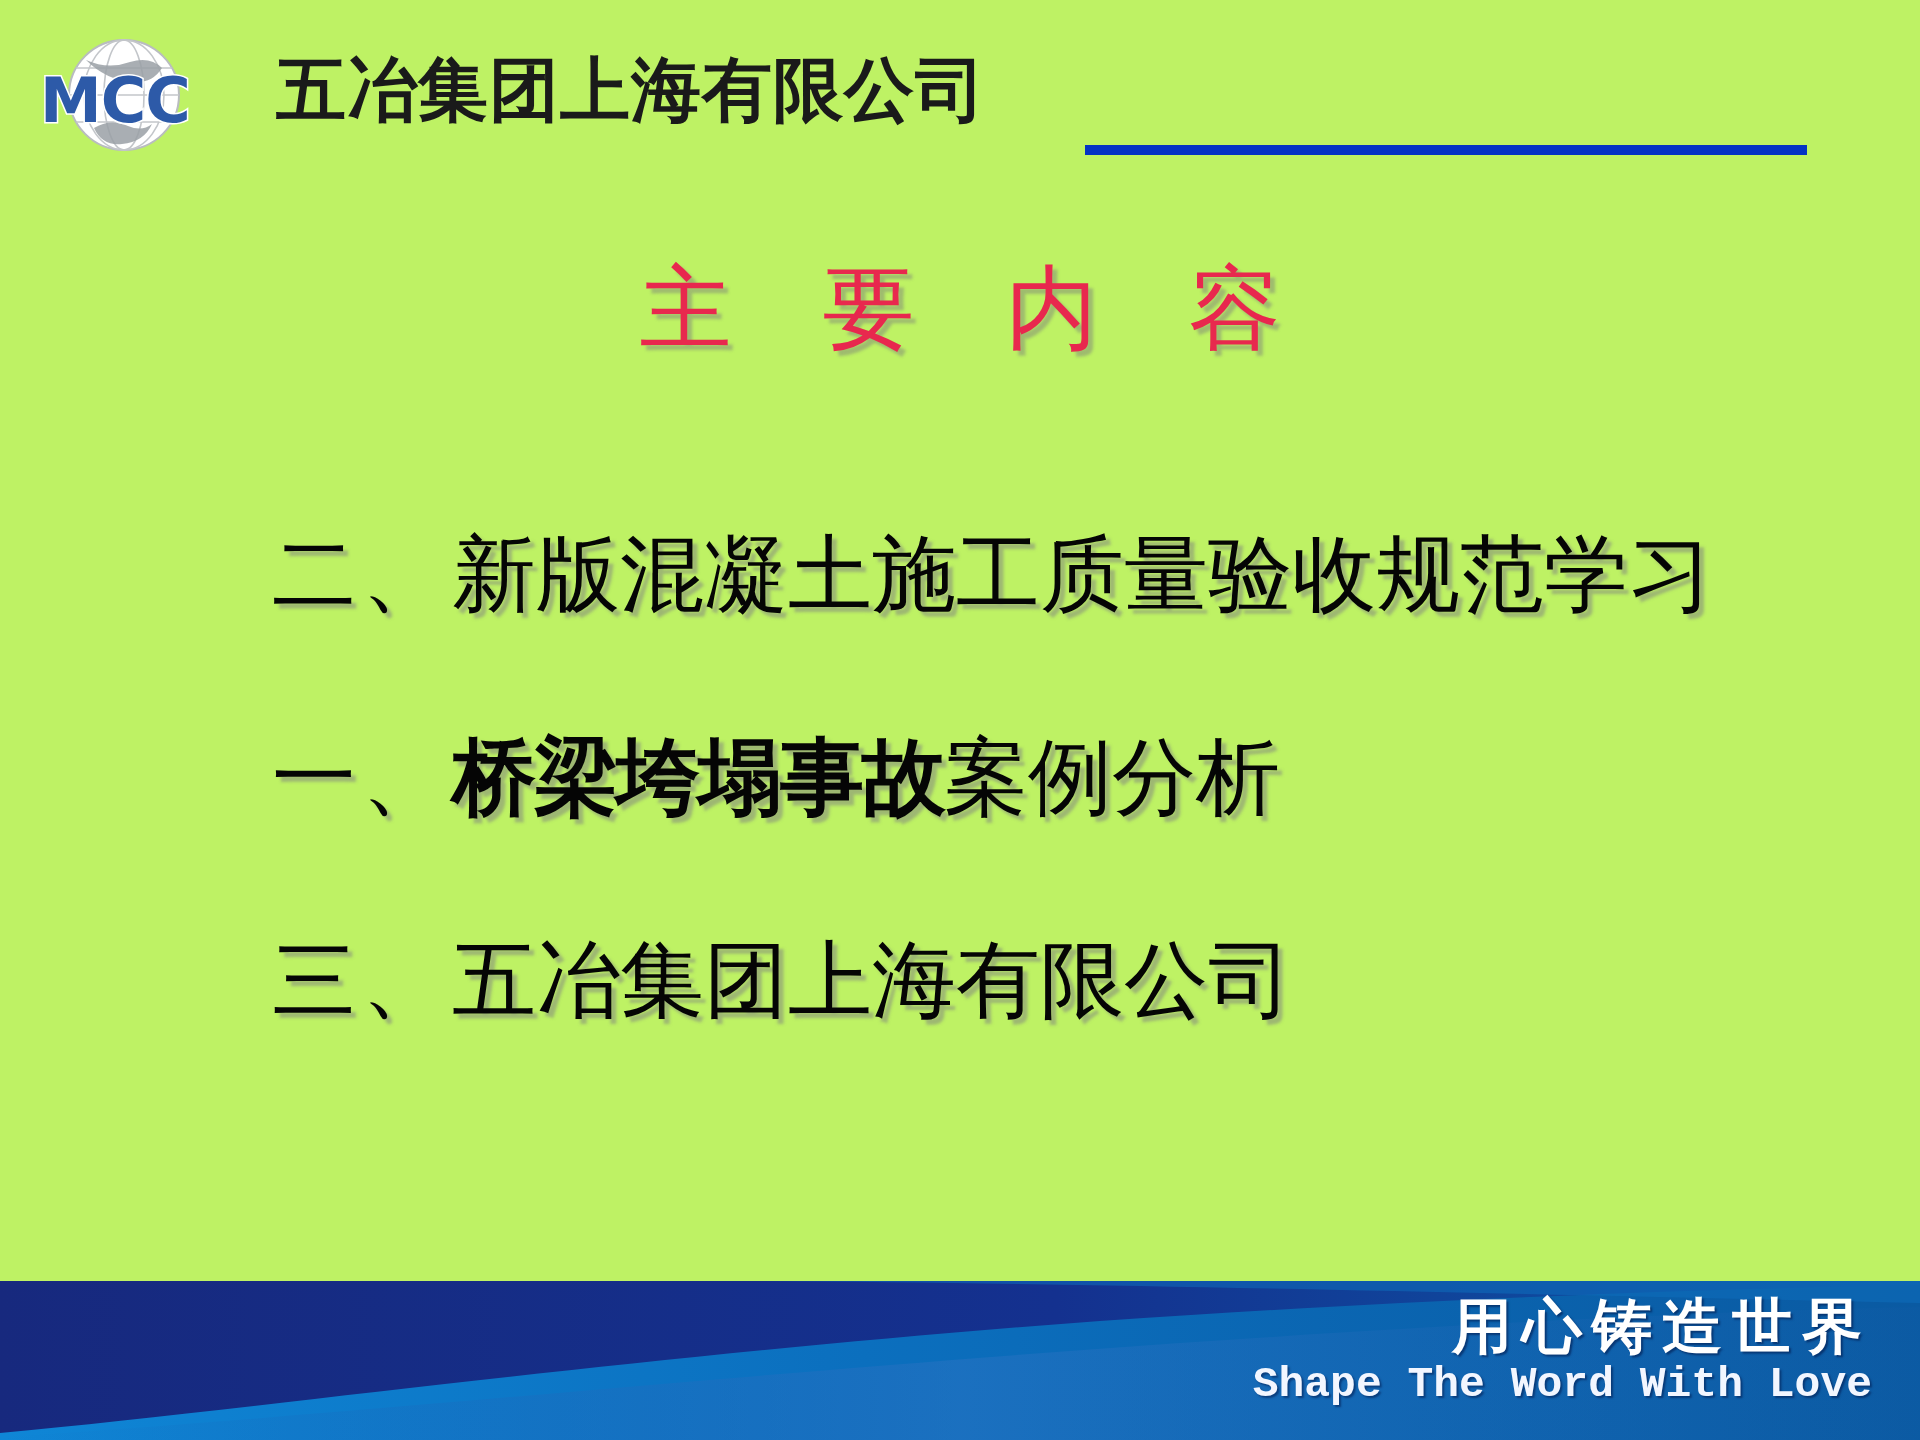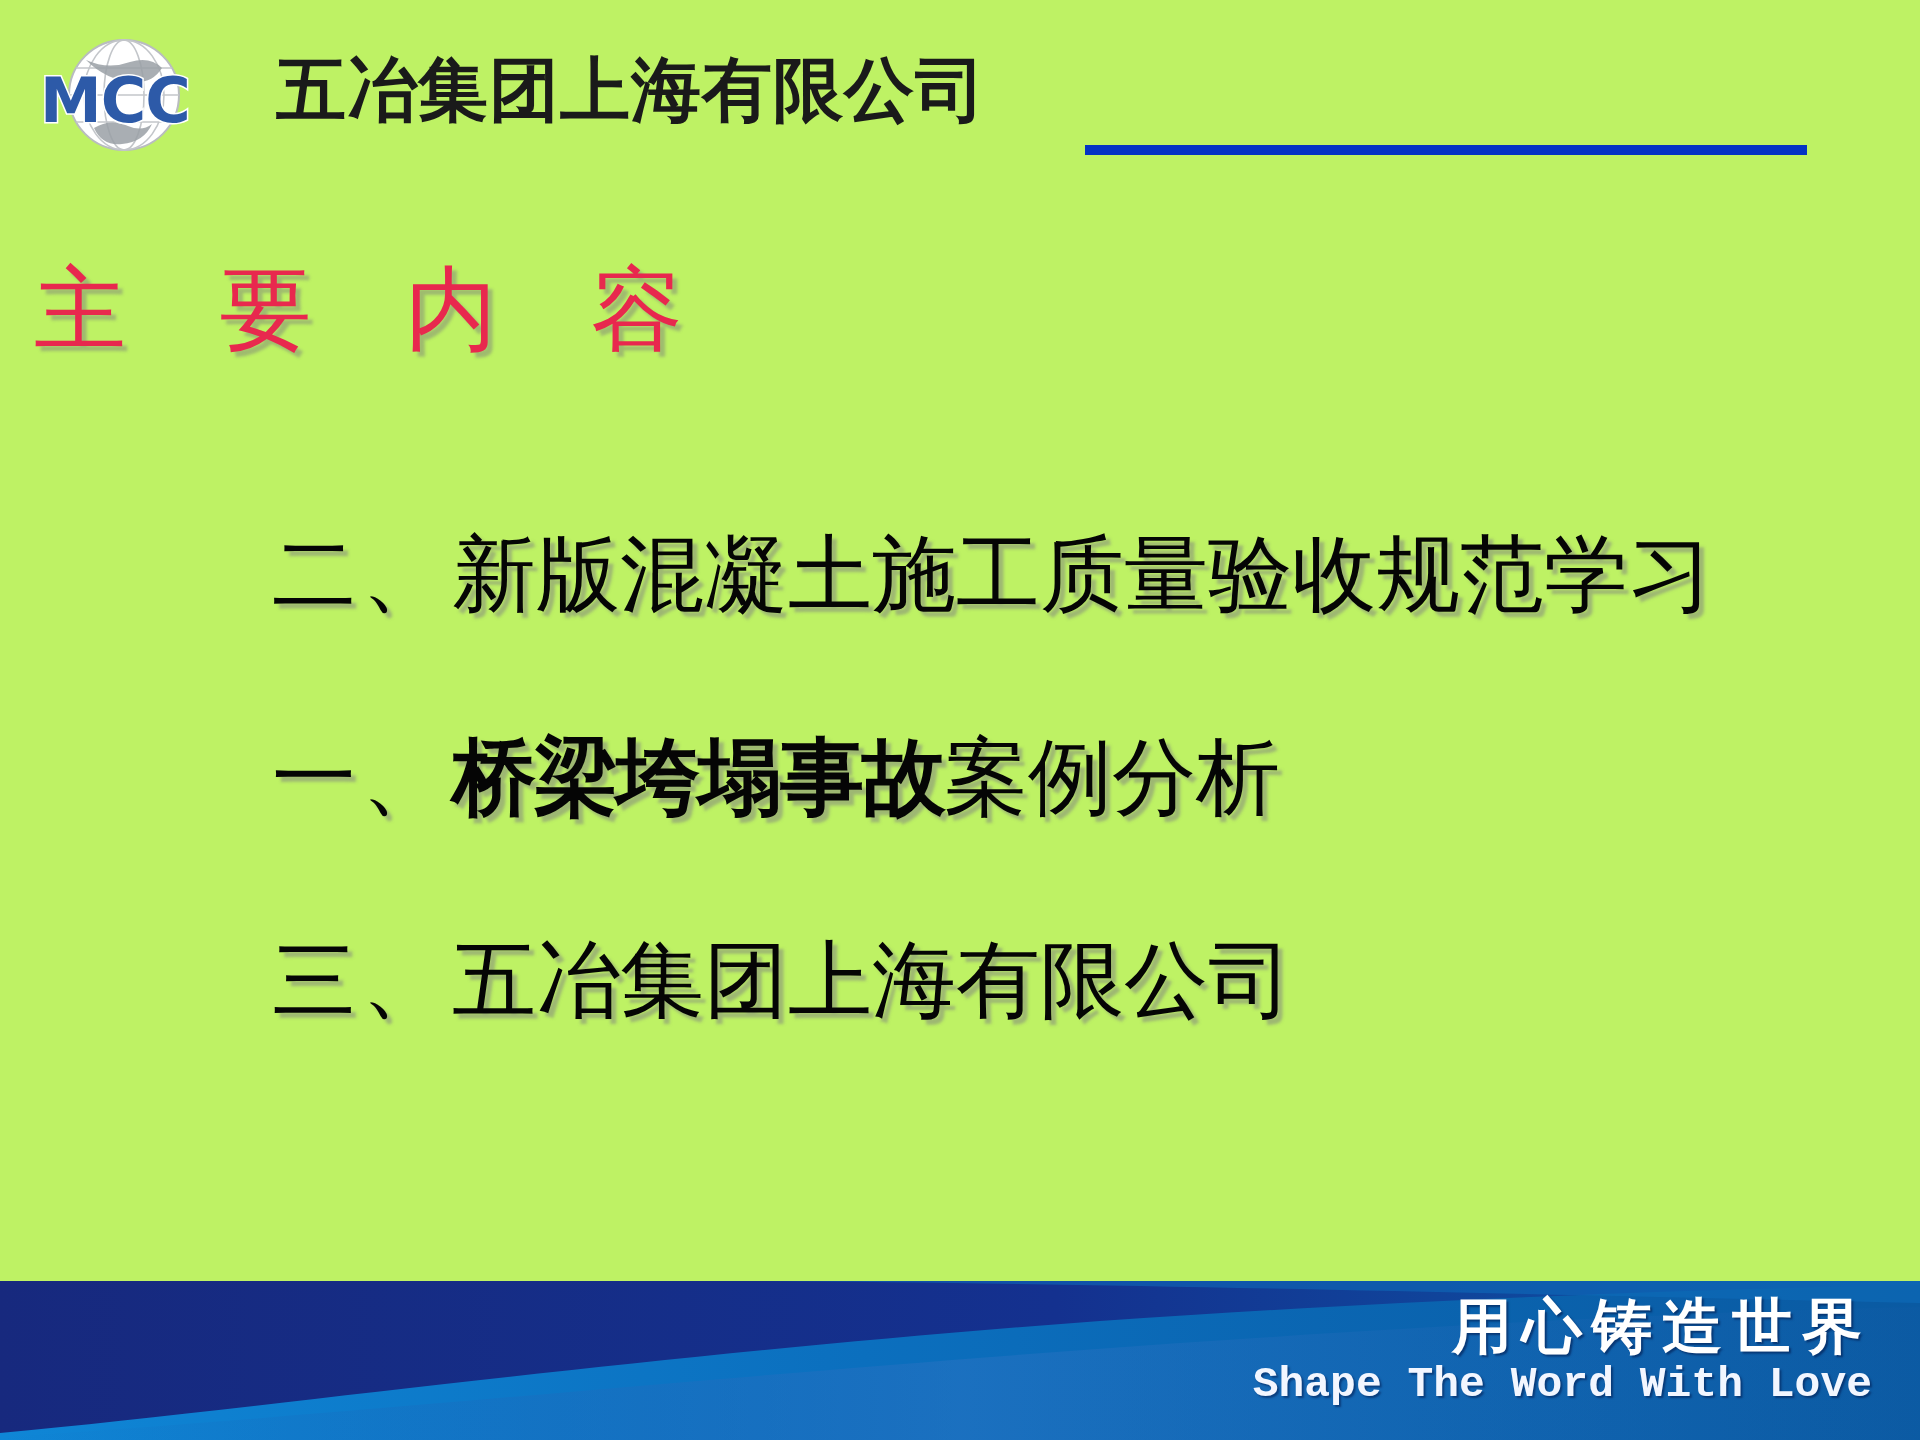--- a/index.html
+++ b/index.html
@@ -61,21 +61,22 @@
     height: 10px;
     background: #0433c4;
   }
 
   
   .slide-title {
     position: absolute;
     left: 0;
     top: 258px;
     width: 1920px;
-    font-family: Liberation Sans, sans-serif;
+    text-align: center;
+    font-family: Liberation Serif, serif;
     font-size: 92px;
     font-weight: 400;
     color: #e8284e;
     letter-spacing: 34px;
     text-indent: 34px;
     text-shadow: 5px 5px 3px rgba(120,120,125,0.45);
     white-space: nowrap;
     line-height: 1.12;
   }
 

